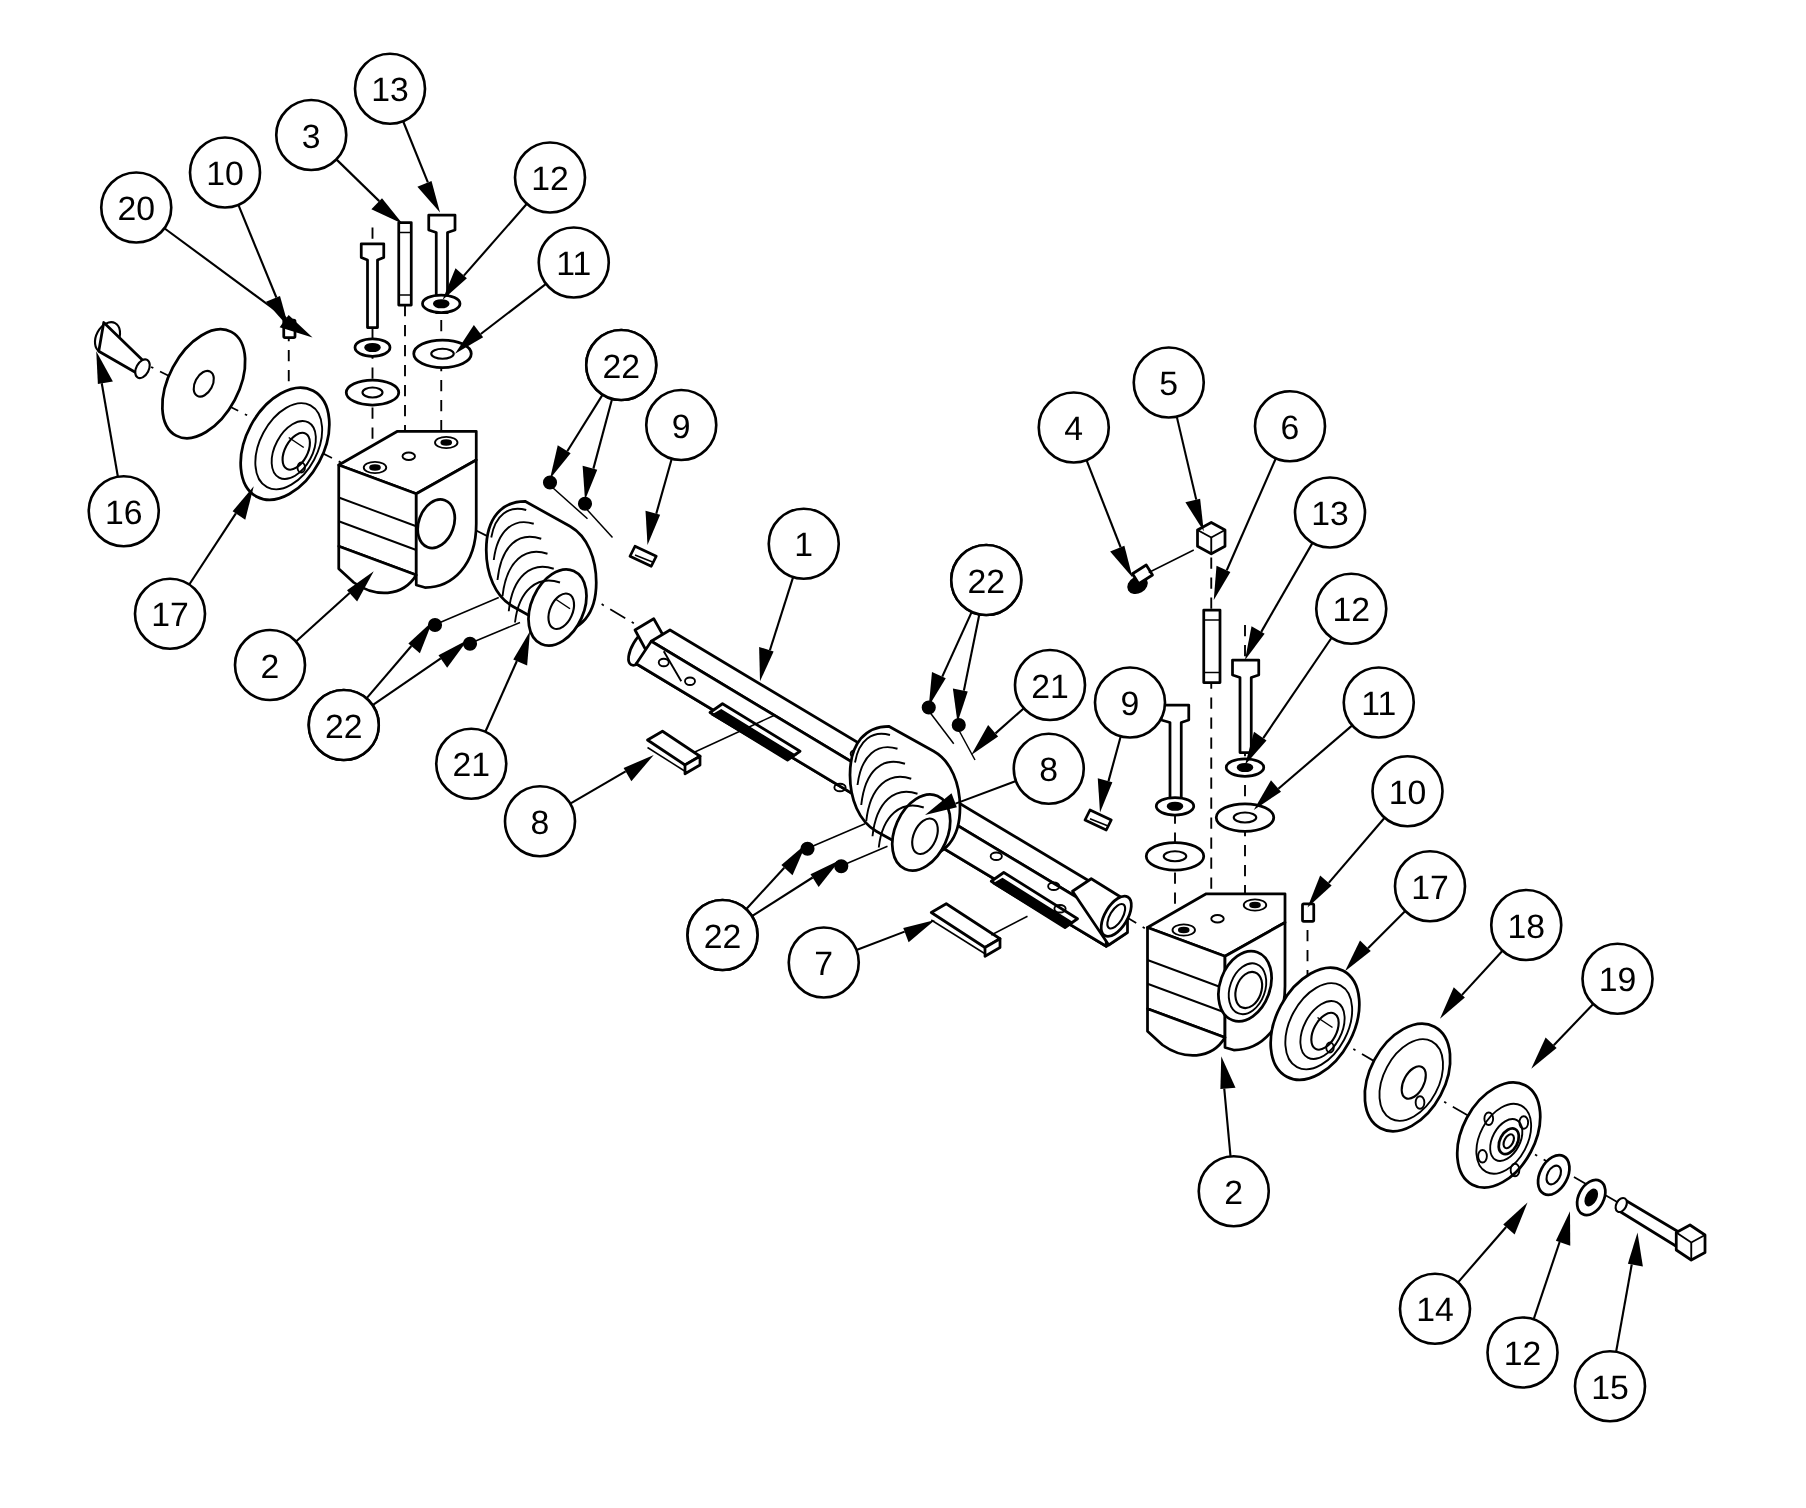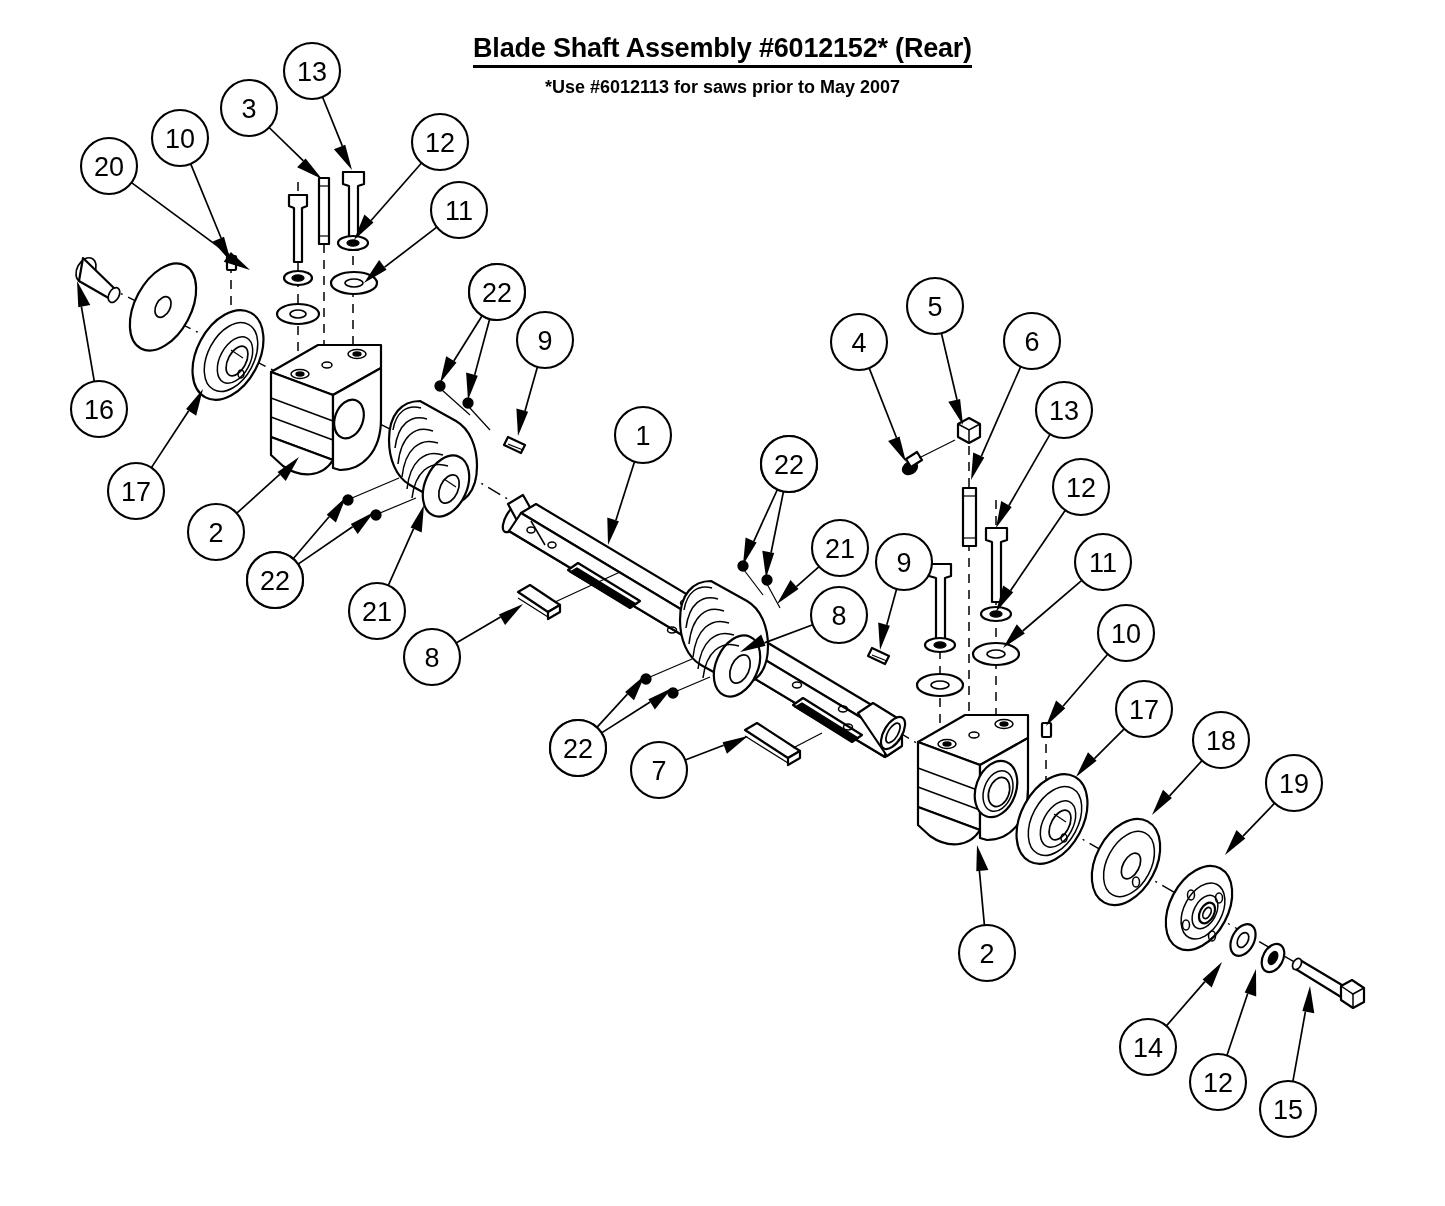--- a/index.html
+++ b/index.html
@@ -46,24 +46,20 @@
   .pt-solid{fill:#000000;stroke:#000000;stroke-width:1.3;}
   .pt-dash{fill:none;stroke:#000000;stroke-width:1.5;stroke-dasharray:9 7;}
   .pt-ctr{fill:none;stroke:#000000;stroke-width:1.4;stroke-dasharray:14 6 2 6;}
   .pt-hair{fill:none;stroke:#000000;stroke-width:1.2;}
 </style>
 </head>
 <body>
 
 <div id="sheet">
 
-  <div class="title-block">
-    <div class="doc-title">Blade Shaft Assembly #6012152* (Rear)</div>
-    <div class="doc-subtitle">*Use #6012113 for saws prior to May 2007</div>
-  </div>
 
   <svg id="art" viewBox="0 0 1445 1206">
 
     <g>
       <line class="pt-ctr" x1="78" y1="272" x2="392" y2="430"></line>
       <line class="pt-ctr" x1="392" y1="430" x2="920" y2="745"></line>
       <line class="pt-ctr" x1="920" y1="745" x2="1360" y2="1000"></line>
       <line class="pt-dash" x1="298" y1="182" x2="298" y2="372"></line>
       <line class="pt-dash" x1="324" y1="180" x2="324" y2="398"></line>
       <line class="pt-dash" x1="353" y1="176" x2="353" y2="378"></line>

